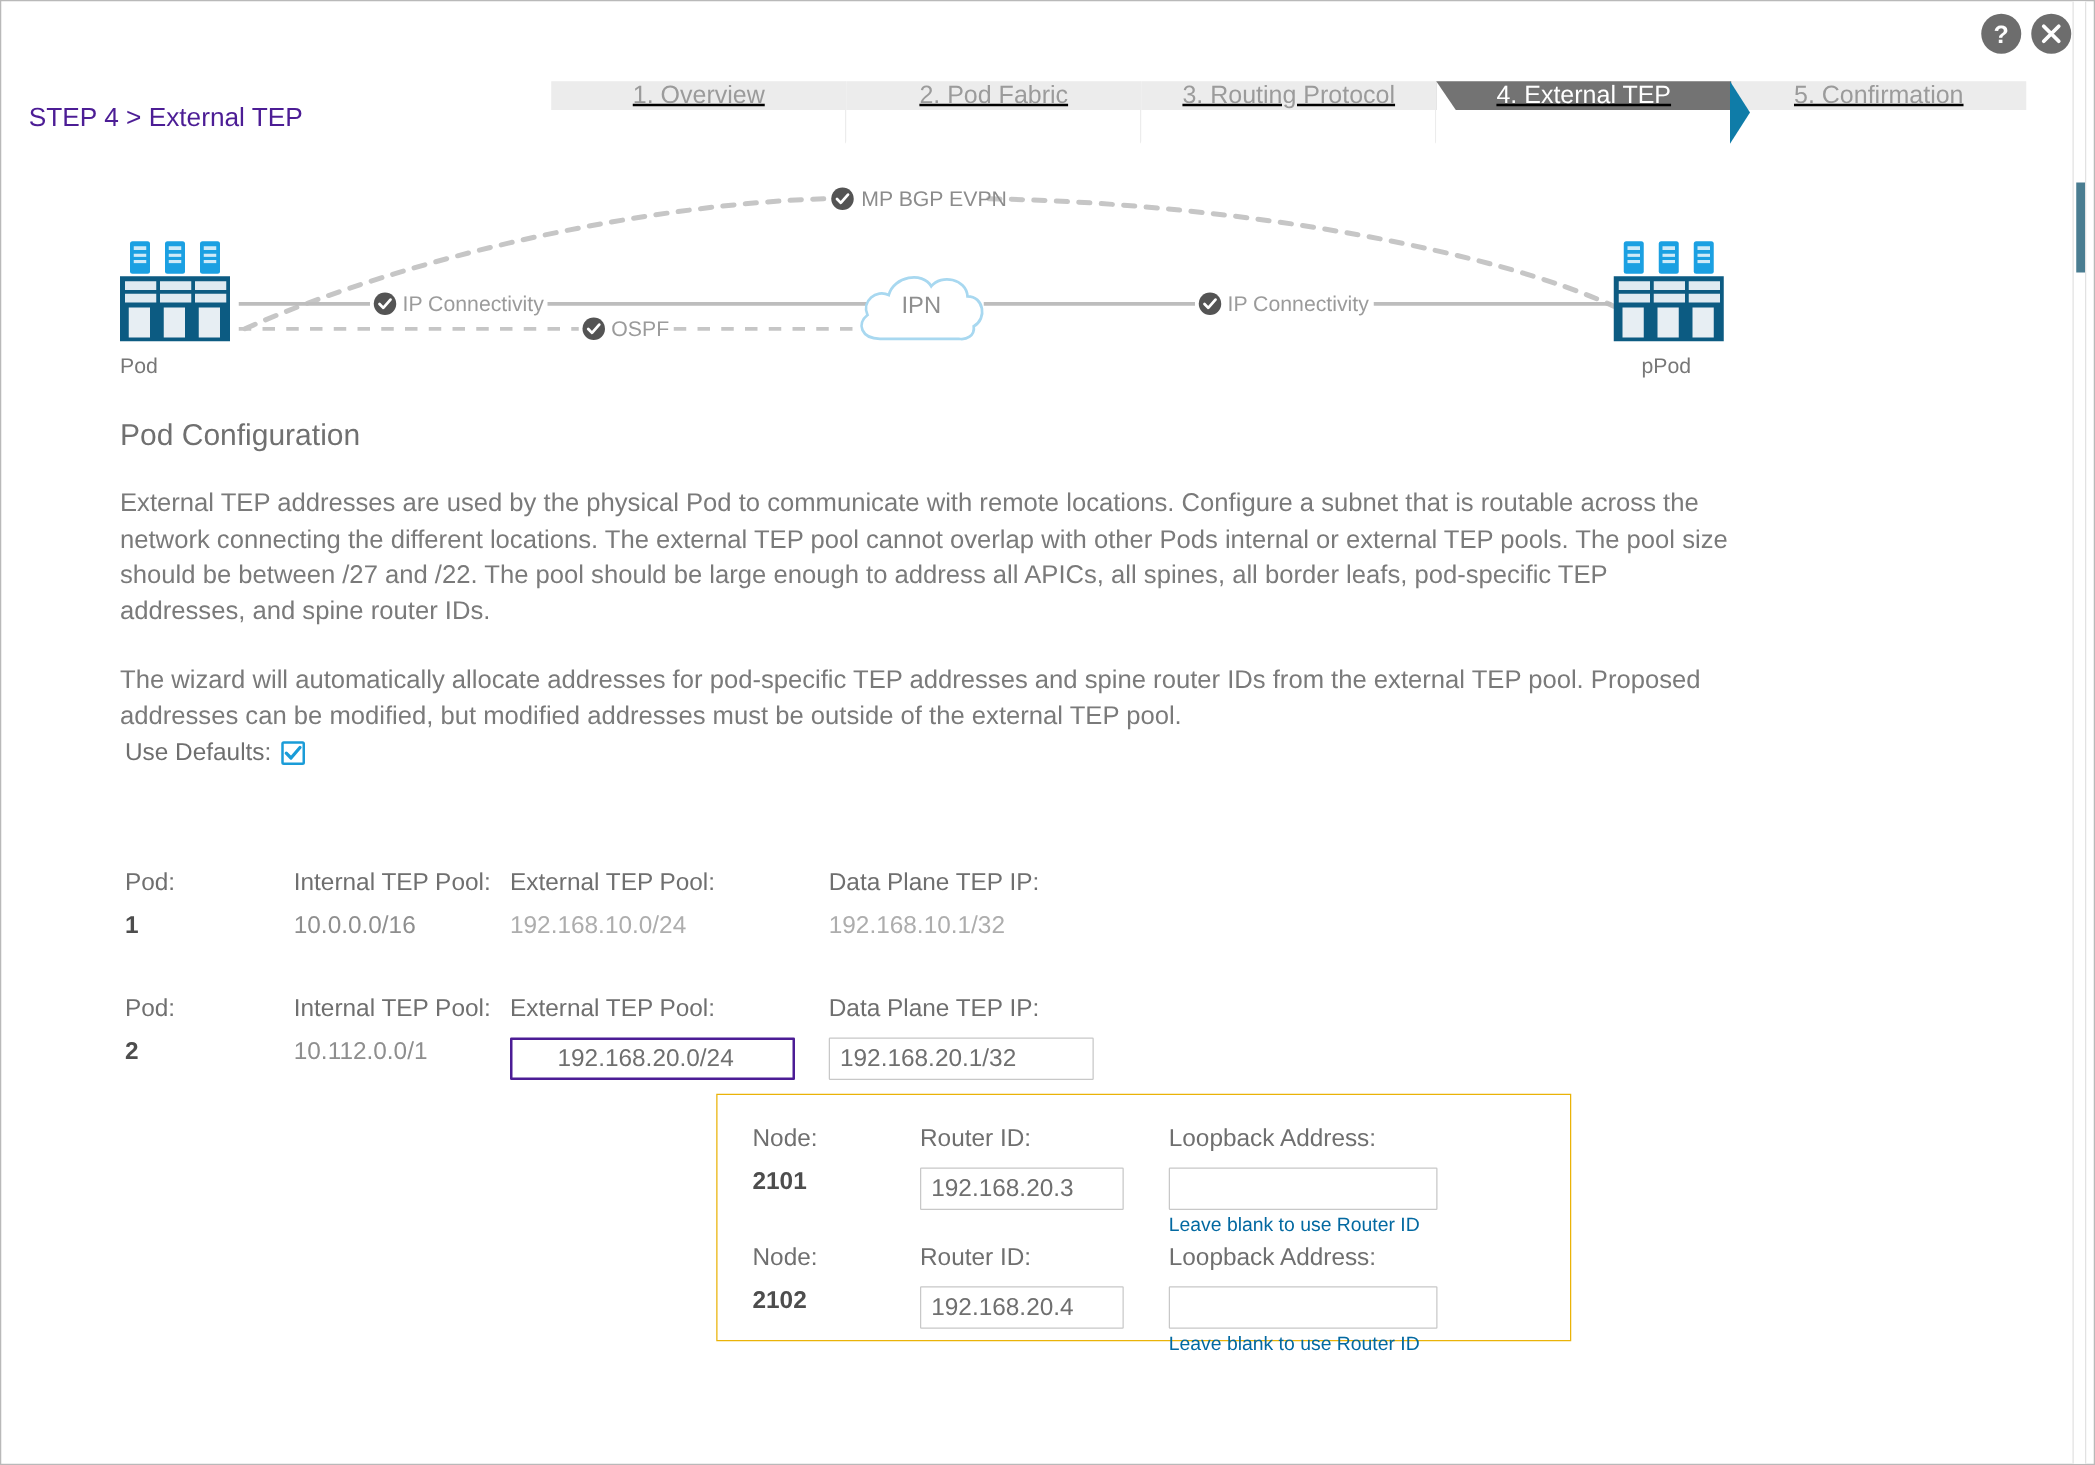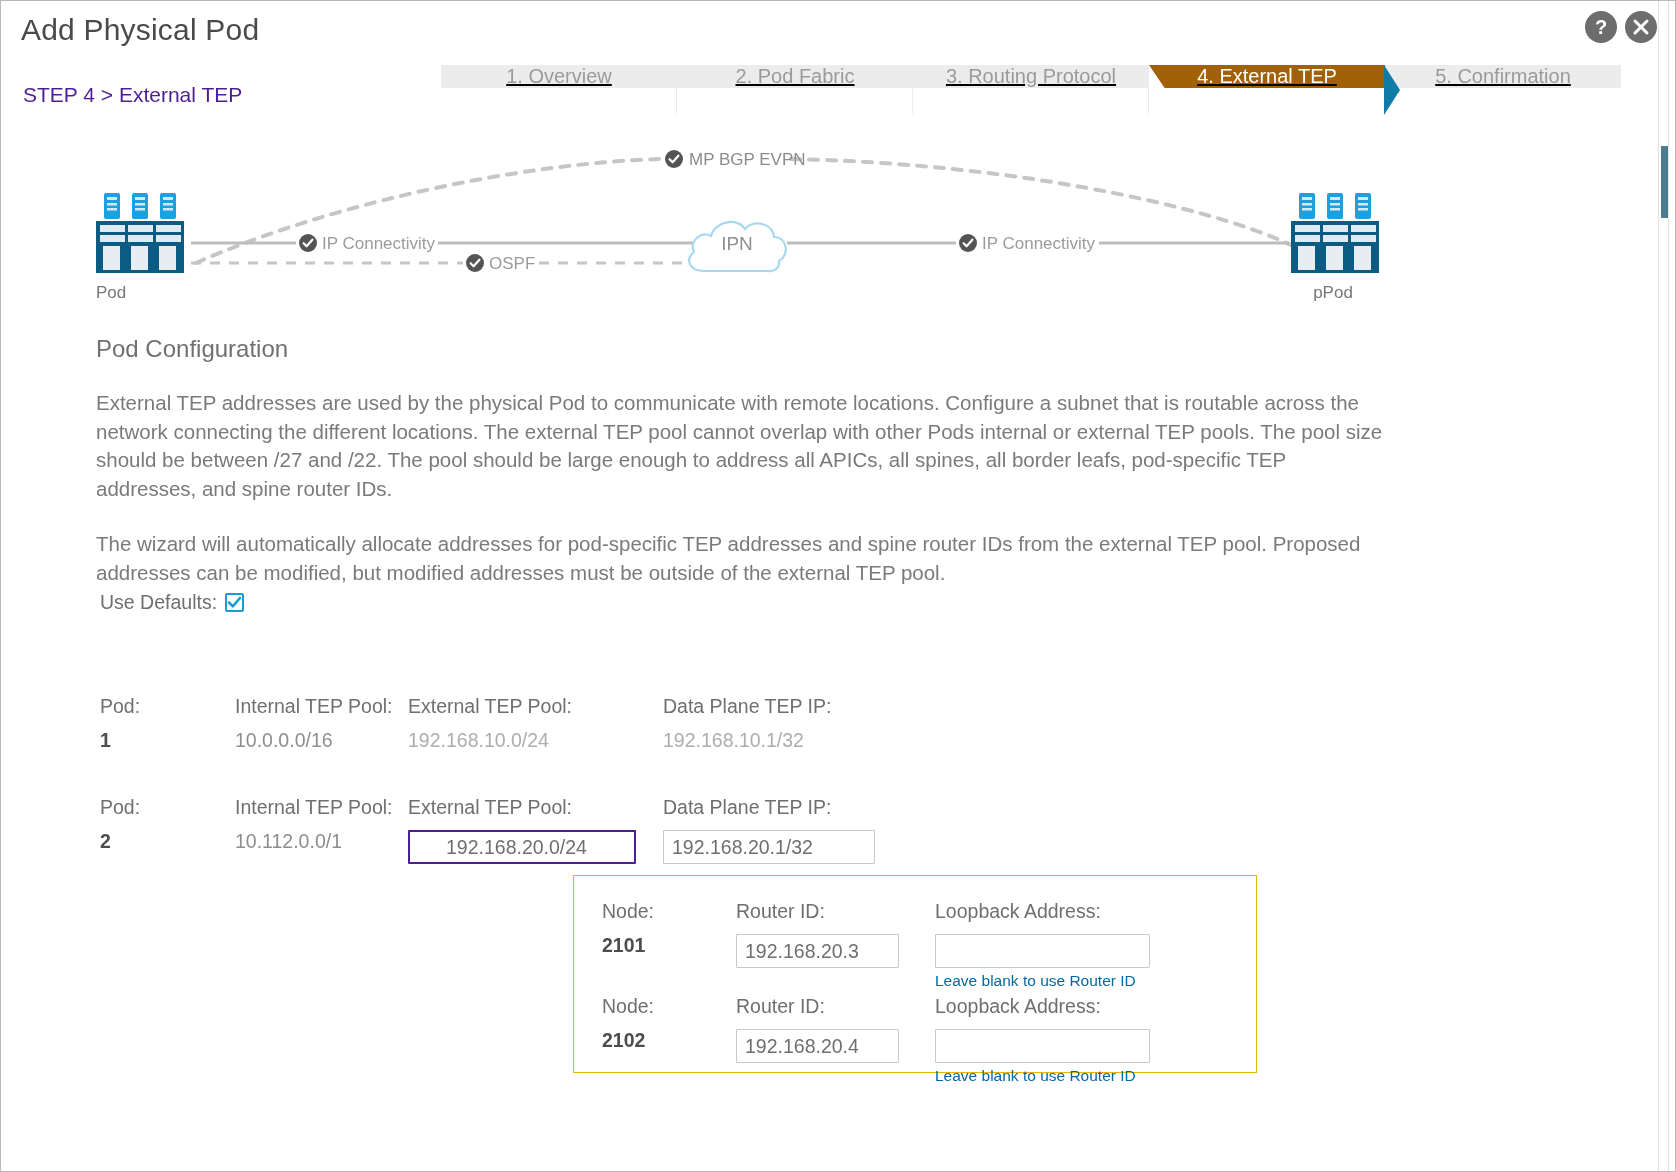--- a/index.html
+++ b/index.html
@@ -51,21 +51,21 @@
     border-color:transparent transparent transparent #ffffff;
     z-index:3;
   }
   .step:not(:last-child)::before{
     content:"";position:absolute;right:-15px;top:0;
     width:0;height:0;border-style:solid;
     border-width:25px 0 25px 16px;
     border-color:transparent transparent transparent #ececec;
     z-index:2;
   }
-  .step.active{background:#a16207;color:#ffffff;z-index:6;}
+  .step.active{background:#737373;color:#ffffff;z-index:6;}
   .step.active::before{border-left-color:#0f7ca8;z-index:7;}
   .step.active::after{display:none;}
   .step.active .tailnotch{
     content:"";position:absolute;left:0px;top:0;
     width:0;height:0;border-style:solid;
     border-width:25px 0 25px 17px;
     border-color:transparent transparent transparent #ffffff;
     z-index:8;
   }
   .step .lbl{position:relative;z-index:9;white-space:nowrap;}
@@ -160,21 +160,20 @@
   .sbthumb{
     position:absolute;right:7px;top:145px;width:7px;height:72px;
     background:#4a7d91;cursor:pointer;
   }
 </style>
 </head>
 <body>
 
 <div class="app">
 
-  <div class="title">Add Physical Pod</div>
 
   <div class="winbtns">
     <div class="circbtn">
       <svg width="32" height="32" viewBox="0 0 32 32">
         <text x="16" y="23" font-family="Liberation Sans, sans-serif" font-size="20" font-weight="bold" fill="#ffffff" text-anchor="middle">?</text>
       </svg>
     </div>
     <div class="circbtn">
       <svg width="32" height="32" viewBox="0 0 32 32">
         <path d="M10 10 L22 22 M22 10 L10 22" stroke="#ffffff" stroke-width="3" stroke-linecap="round"></path>

